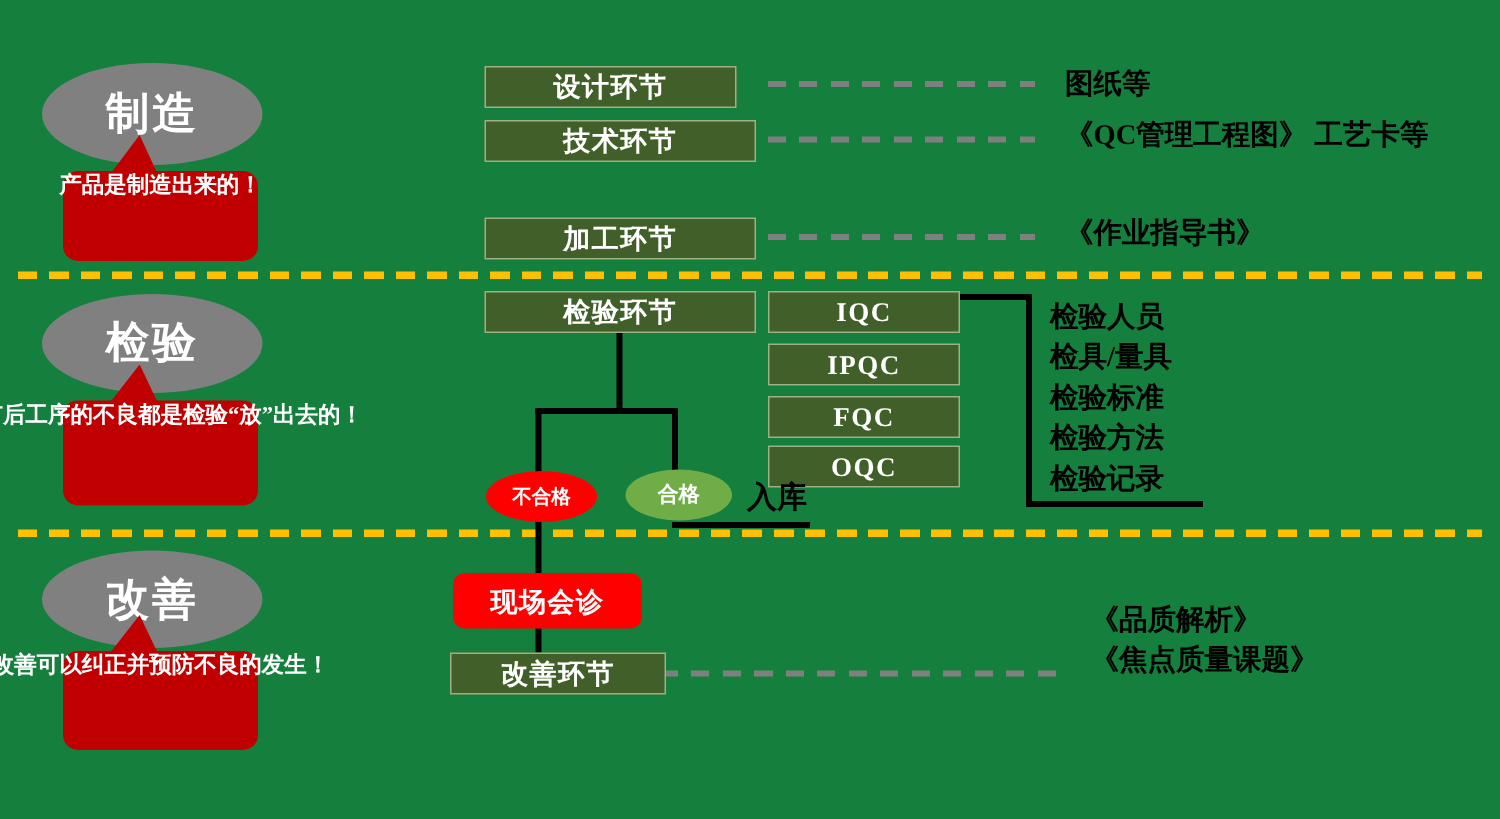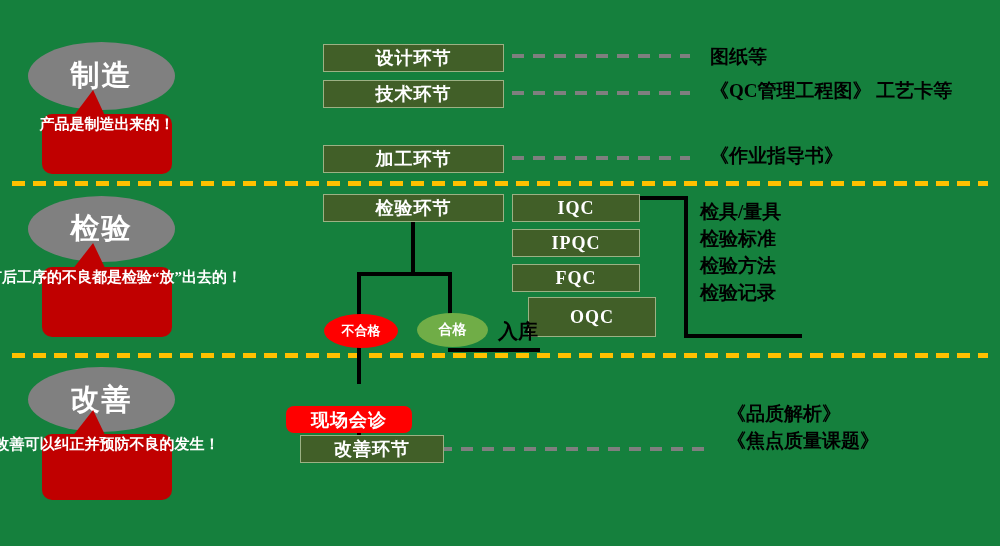--- a/index.html
+++ b/index.html
@@ -81,21 +81,21 @@
   <div class="abs bubble" style="left:28px;top:367px;width:147px;height:65px;">
     <span>改善</span>
   </div>
   <div class="abs tail" style="left:72px;top:410px;width:34px;height:27px;"></div>
   <div class="abs callout" style="left:42px;top:434px;width:130px;height:66px;">
     <div>改善可以纠正</div>
     <div>并预防不良的</div>
     <div>发生！</div>
   </div>
 
-  <div class="abs gbox" style="left:323px;top:44px;width:181px;height:28px;">
+  <div class="abs gbox" style="left:323px;top:44px;width:168px;height:28px;">
     <span>设计环节</span>
   </div>
   <div class="abs gbox" style="left:323px;top:145px;width:181px;height:28px;">
     <span>加工环节</span>
   </div>
   <div class="abs gbox" style="left:323px;top:80px;width:181px;height:28px;">
     <span>技术环节</span>
   </div>
   <div class="abs gbox" style="left:323px;top:194px;width:181px;height:28px;">
     <span>检验环节</span>
@@ -103,21 +103,21 @@
 
   <div class="abs gbox" style="left:512px;top:194px;width:128px;height:28px;">
     <span>IQC</span>
   </div>
   <div class="abs gbox" style="left:512px;top:229px;width:128px;height:28px;">
     <span>IPQC</span>
   </div>
   <div class="abs gbox" style="left:512px;top:264px;width:128px;height:28px;">
     <span>FQC</span>
   </div>
-  <div class="abs gbox" style="left:512px;top:297px;width:128px;height:40px;margin-left:16px;">
+  <div class="abs gbox" style="left:512px;top:297px;width:128px;height:28px;">
     <span>OQC</span>
   </div>
 
   <div class="abs vline" style="left:411px;top:221px;width:4px;height:55px;"></div>
   <div class="abs hline" style="left:357px;top:272px;width:95px;height:4px;"></div>
   <div class="abs vline" style="left:357px;top:272px;width:4px;height:112px;"></div>
   <div class="abs vline" style="left:448px;top:272px;width:4px;height:44px;"></div>
 
   <div class="abs resel fail" style="left:324px;top:314px;width:74px;height:34px;">
     <span>不合格</span>
@@ -125,38 +125,39 @@
   <div class="abs resel pass" style="left:417px;top:313px;width:71px;height:34px;">
     <span>合格</span>
   </div>
   <div class="abs storage" style="left:498px;top:318px;">入库</div>
   <div class="abs hline" style="left:448px;top:348px;width:92px;height:4px;"></div>
 
   <div class="abs hline" style="left:640px;top:196px;width:48px;height:4px;"></div>
   <div class="abs vline" style="left:684px;top:196px;width:4px;height:142px;"></div>
   <div class="abs hline" style="left:684px;top:334px;width:118px;height:4px;"></div>
 
-  <div class="abs rbox" style="left:286px;top:382px;width:126px;height:27px;margin-top:24px;">
+  <div class="abs rbox" style="left:302px;top:382px;width:126px;height:37px;">
     <span>现场会诊</span>
   </div>
   <div class="abs vline" style="left:357px;top:410px;width:4px;height:26px;"></div>
   <div class="abs gbox" style="left:300px;top:435px;width:144px;height:28px;">
     <span>改善环节</span>
   </div>
 
   <div class="abs dash-gray" style="left:512px;top:54px;width:178px;"></div>
   <div class="abs dash-gray" style="left:512px;top:91px;width:178px;"></div>
   <div class="abs dash-gray" style="left:512px;top:156px;width:178px;"></div>
   <div class="abs dash-gray" style="left:440px;top:447px;width:266px;"></div>
 
   <div class="abs rlabel" style="left:710px;top:46px;">图纸等</div>
   <div class="abs rlabel" style="left:710px;top:80px;">《QC管理工程图》 工艺卡等</div>
   <div class="abs rlabel" style="left:710px;top:145px;">《作业指导书》</div>
 
   <div class="abs rlist" style="left:700px;top:198px;">
+    <div>检验人员</div>
     <div>检具/量具</div>
     <div>检验标准</div>
     <div>检验方法</div>
     <div>检验记录</div>
   </div>
 
   <div class="abs rlist" style="left:727px;top:400px;">
     <div>《品质解析》</div>
     <div>《焦点质量课题》</div>
   </div>

